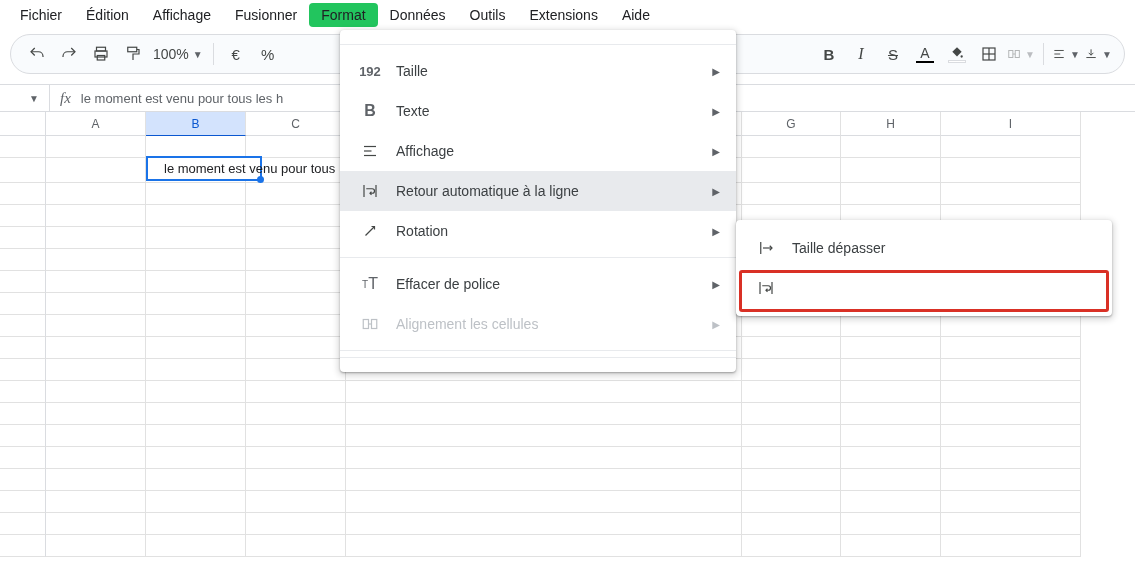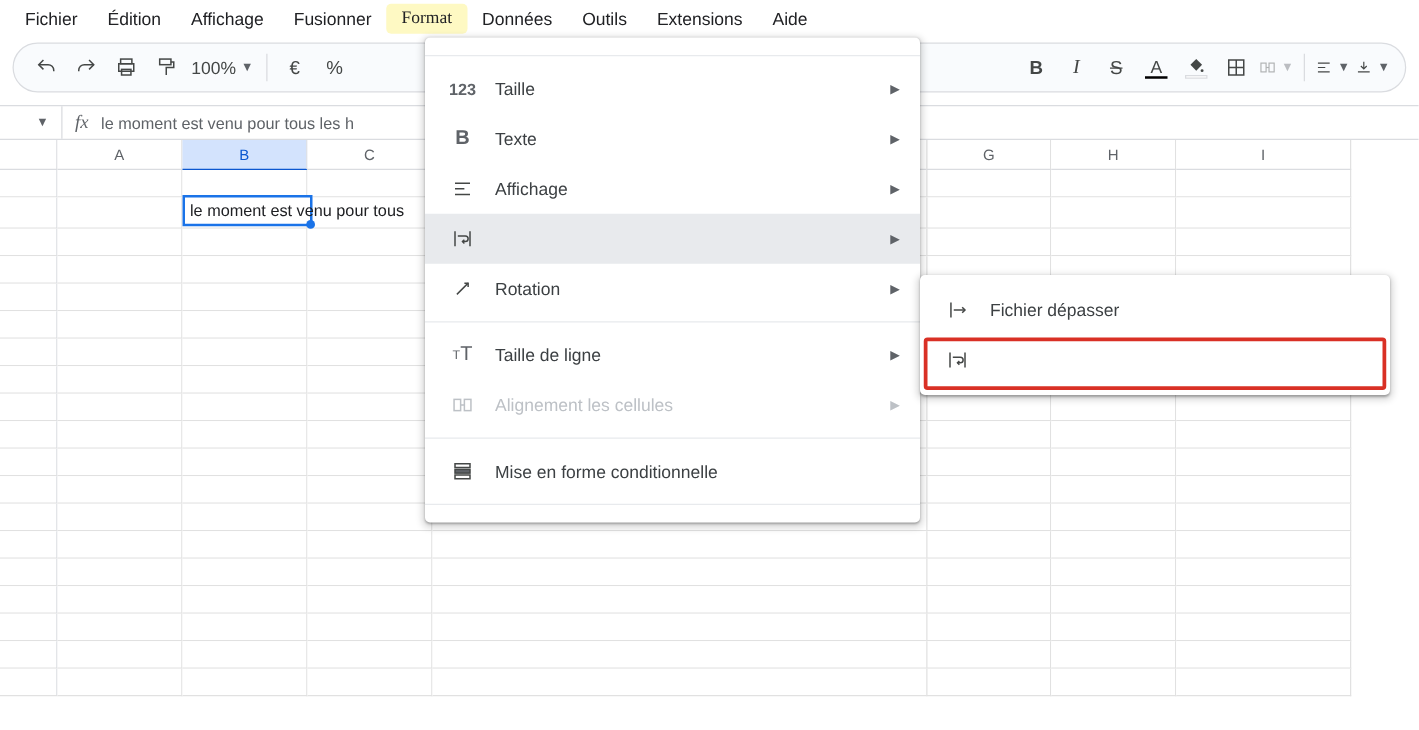--- a/index.html
+++ b/index.html
@@ -1,21 +1,21 @@
 <!DOCTYPE html>
 <html><head>
 <meta charset="utf-8">
 <style>
   * { box-sizing: border-box; font-family: Arial, "Helvetica Neue", Helvetica, sans-serif; }
   body { margin: 0; width: 1135px; height: 584px; background: #fff; color: #202124; font-size: 14px; position: relative; overflow: hidden; }
 
   
   .menubar { display: flex; align-items: center; height: 30px; padding: 0 8px; font-size: 14px; }
   .menubar .mitem { padding: 4px 12px; border-radius: 4px; cursor: pointer; color: #202124; }
-  .menubar .mitem.active { background: #fef9c3; font-family: Liberation Serif, serif; }
+  .menubar .mitem.active { background: #22c55e; }
 
   
   .toolbar { display: flex; align-items: center; height: 40px; margin: 4px 10px 0 10px; border: 1px solid #dadce0; border-radius: 24px; background: #f9fbfd; padding: 0 10px; font-size: 14px; }
   .toolbar .tbtn { display: flex; align-items: center; justify-content: center; width: 28px; height: 28px; margin: 0 2px; color: #444746; border-radius: 4px; }
   .toolbar .sep { width: 1px; height: 22px; background: #dadce0; margin: 0 6px; }
   .toolbar .zoom { display: flex; align-items: center; color: #444746; padding: 0 4px; }
   .toolbar .dropcaret { font-size: 10px; margin-left: 4px; color: #5f6368; }
   svg.ico { width: 18px; height: 18px; fill: none; stroke: #444746; stroke-width: 1.6; }
   svg.fico { width: 18px; height: 18px; fill: #444746; stroke: none; }
   .text-color-underline { border-bottom: 2px solid #000; width: 18px; text-align: center; }
@@ -31,21 +31,21 @@
   .colheaders { display: flex; }
   .rowheader-gap { width: 46px; height: 24px; border-right: 1px solid #dadce0; border-bottom: 1px solid #dadce0; background: #fff; }
   .colhead { width: 100px; height: 24px; display: flex; align-items: center; justify-content: center; border-right: 1px solid #e1e1e1; border-bottom: 1px solid #dadce0; color: #5f6368; font-size: 12px; background: #fff; }
   .colhead.sel { background: #d3e3fd; color: #0b57d0; border-bottom: 1px solid #0b57d0; }
   .rows { position: relative; }
   .row { display: flex; }
   .rowhead { width: 46px; height: 22px; border-right: 1px solid #dadce0; border-bottom: 1px solid #e1e1e1; background: #fff; }
   .cell { width: 100px; height: 22px; border-right: 1px solid #e1e1e1; border-bottom: 1px solid #e1e1e1; background: #fff; }
   .row3 .cell, .row3 .rowhead { height: 25px; }
 
-  .selected-cell { position: absolute; left: 146px; top: 44px; width: 104px; height: 25px; border: 2px solid #1a73e8; background: #fff; z-index: 3; display: flex; align-items: center; padding-left: 4px; overflow: visible; white-space: nowrap; font-size: 13px; color: #202124; }
+  .selected-cell { position: absolute; left: 146px; top: 44px; width: 116px; height: 25px; border: 2px solid #1a73e8; background: #fff; z-index: 3; display: flex; align-items: center; padding-left: 16px; overflow: visible; white-space: nowrap; font-size: 13px; color: #202124; }
   .selected-cell .handle { position: absolute; right: -4px; bottom: -4px; width: 7px; height: 7px; background: #1a73e8; border-radius: 50%; }
   .selected-cell span { position: relative; z-index: 4; }
 
   
   .menu { position: absolute; background: #fff; border-radius: 4px; box-shadow: 0 2px 6px 2px rgba(0,0,0,.15), 0 1px 2px rgba(0,0,0,.3); padding: 8px 0; z-index: 50; }
   .menu.format { left: 340px; top: 30px; width: 396px; }
   .menu.sub { left: 736px; top: 220px; width: 376px; }
   .menu .mi { display: flex; align-items: center; height: 40px; padding: 0 16px; font-size: 14px; color: #3c4043; cursor: pointer; position: relative; }
   .menu .mi.active { background: #e8eaed; }
   .menu .mi .miicon { width: 28px; display: flex; align-items: center; justify-content: center; margin-right: 12px; color: #5f6368; }
@@ -372,21 +372,21 @@
 
   <div class="selected-cell">
     <span>le moment est venu pour tous</span>
     <div class="handle"></div>
   </div>
 </div>
 
 <div class="menu format">
   <hr>
   <div class="mi">
-    <span class="miicon" style="font-weight:bold;font-size:13px;">123</span>
+    <span class="miicon" style="font-weight:bold;font-size:13px;">192</span>
     <span>Taille</span>
     <span class="arrow">▶</span>
   </div>
   <div class="mi">
     <span class="miicon" style="font-weight:bold;font-size:16px;">B</span>
     <span>Texte</span>
     <span class="arrow">▶</span>
   </div>
   <div class="mi">
     <span class="miicon">
@@ -401,76 +401,67 @@
   </div>
   <div class="mi active">
     <span class="miicon">
         <svg class="ico" viewBox="0 0 24 24">
           <line x1="4" y1="4" x2="4" y2="20"></line>
           <line x1="20" y1="4" x2="20" y2="20"></line>
           <path d="M7 9h8a3 3 0 1 1 0 6h-3"></path>
           <path d="M14 13l-2 2 2 2"></path>
         </svg>
       </span>
+    <span>Retour automatique à la ligne</span>
     <span class="arrow">▶</span>
   </div>
   <div class="mi">
     <span class="miicon">
         <svg class="ico" viewBox="0 0 24 24">
           <path d="M6 18 L18 6"></path>
           <path d="M14 6h4v4"></path>
         </svg>
       </span>
     <span>Rotation</span>
     <span class="arrow">▶</span>
   </div>
   <hr>
   <div class="mi">
     <span class="miicon" style="font-family:serif;">
         <span style="font-size:10px">T</span>
         <span style="font-size:16px">T</span>
       </span>
-    <span>Taille de ligne</span>
+    <span>Effacer de police</span>
     <span class="arrow">▶</span>
   </div>
   <div class="mi disabled">
     <span class="miicon">
         <svg class="ico" viewBox="0 0 24 24">
           <rect x="3" y="6" width="7" height="12"></rect>
           <rect x="14" y="6" width="7" height="12"></rect>
           <path d="M10 12h4"></path>
         </svg>
       </span>
     <span>Alignement les cellules</span>
     <span class="arrow">▶</span>
   </div>
   <hr>
-  <div class="mi">
-    <span class="miicon">
-        <svg class="ico" viewBox="0 0 24 24">
-          <rect x="4" y="4" width="16" height="4"></rect>
-          <rect x="4" y="10" width="16" height="4" fill="#5f6368"></rect>
-          <rect x="4" y="16" width="16" height="4"></rect>
-        </svg>
-      </span>
-    <span>Mise en forme conditionnelle</span>
-  </div>
   <hr>
 </div>
 
 <div class="menu sub">
   <div class="mi">
     <span class="miicon">
         <svg class="ico" viewBox="0 0 24 24">
           <line x1="5" y1="4" x2="5" y2="20"></line>
           <path d="M8 12h12"></path>
           <path d="M17 9l3 3-3 3"></path>
         </svg>
       </span>
-    <span>Fichier dépasser</span>
+    <span>Taille dépasser</span>
   </div>
   <div class="mi">
     <span class="miicon">
         <svg class="ico" viewBox="0 0 24 24">
           <line x1="4" y1="4" x2="4" y2="20"></line>
           <line x1="20" y1="4" x2="20" y2="20"></line>
           <path d="M7 9h8a3 3 0 1 1 0 6h-3"></path>
           <path d="M14 13l-2 2 2 2"></path>
         </svg>
       </span>

